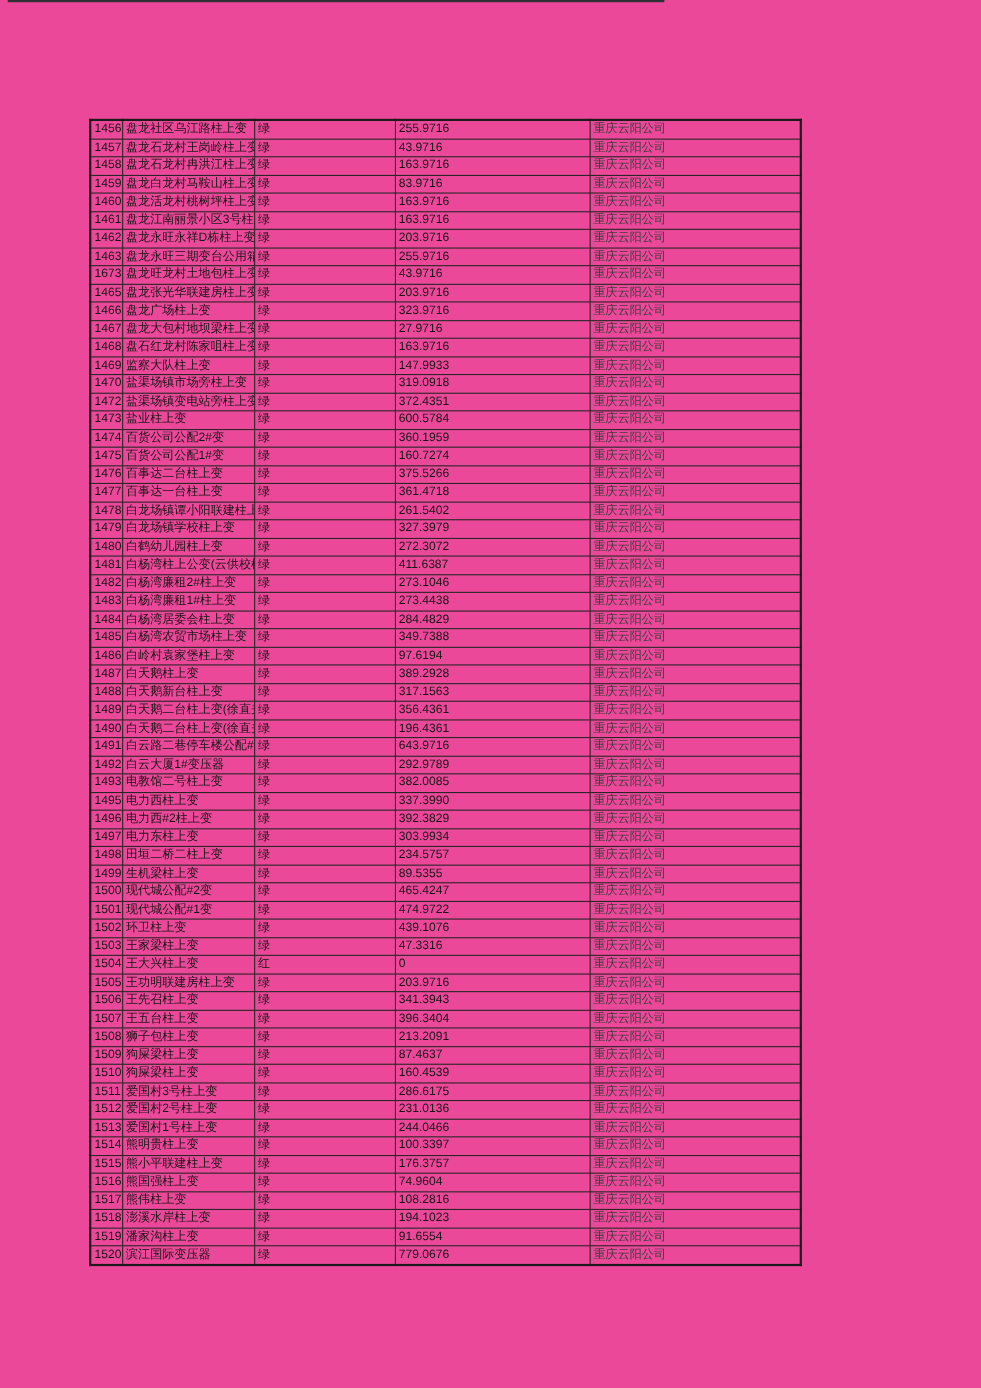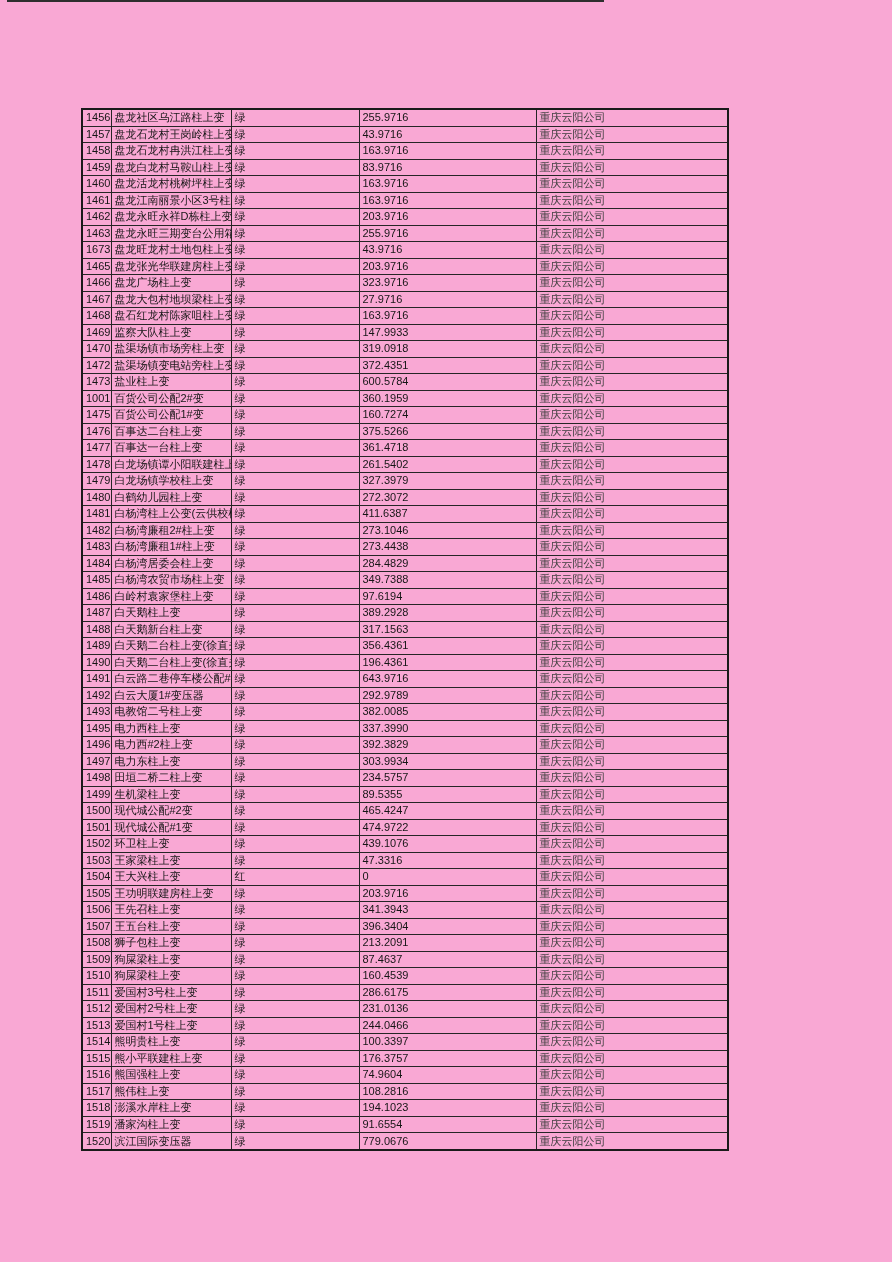--- a/index.html
+++ b/index.html
@@ -4,21 +4,21 @@
 <style>
   html, body {
     margin: 0;
     padding: 0;
     background: #ffffff;
   }
   .page {
     position: relative;
     width: 892px;
     height: 1262px;
-    background: #f9a8d4;
+    background: #ec4899;
     overflow: hidden;
     font-family: "Liberation Sans", sans-serif;
   }
   .top-edge-line {
     position: absolute;
     top: 0;
     left: 7px;
     width: 597px;
     height: 2px;
     background: #2e2e2e;
@@ -180,21 +180,21 @@
       <td class="col-company">重庆云阳公司</td>
     </tr>
         <tr>
       <td class="col-id">1473</td>
       <td class="col-name">盐业柱上变</td>
       <td class="col-status">绿</td>
       <td class="col-value">600.5784</td>
       <td class="col-company">重庆云阳公司</td>
     </tr>
         <tr>
-      <td class="col-id">1001</td>
+      <td class="col-id">1474</td>
       <td class="col-name">百货公司公配2#变</td>
       <td class="col-status">绿</td>
       <td class="col-value">360.1959</td>
       <td class="col-company">重庆云阳公司</td>
     </tr>
         <tr>
       <td class="col-id">1475</td>
       <td class="col-name">百货公司公配1#变</td>
       <td class="col-status">绿</td>
       <td class="col-value">160.7274</td>

